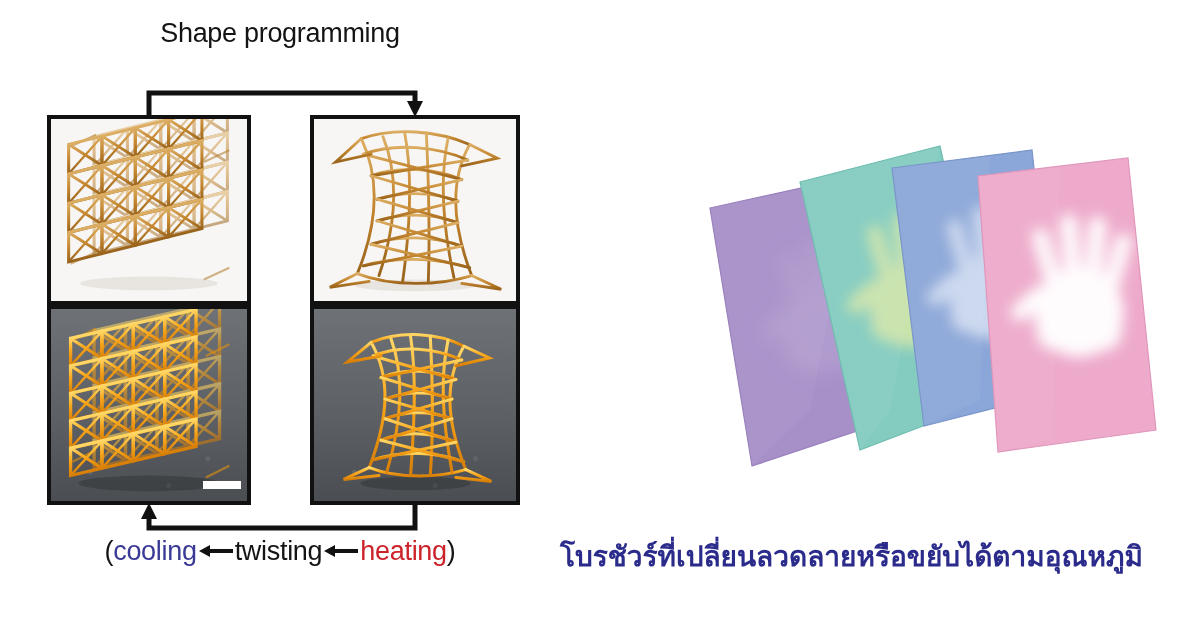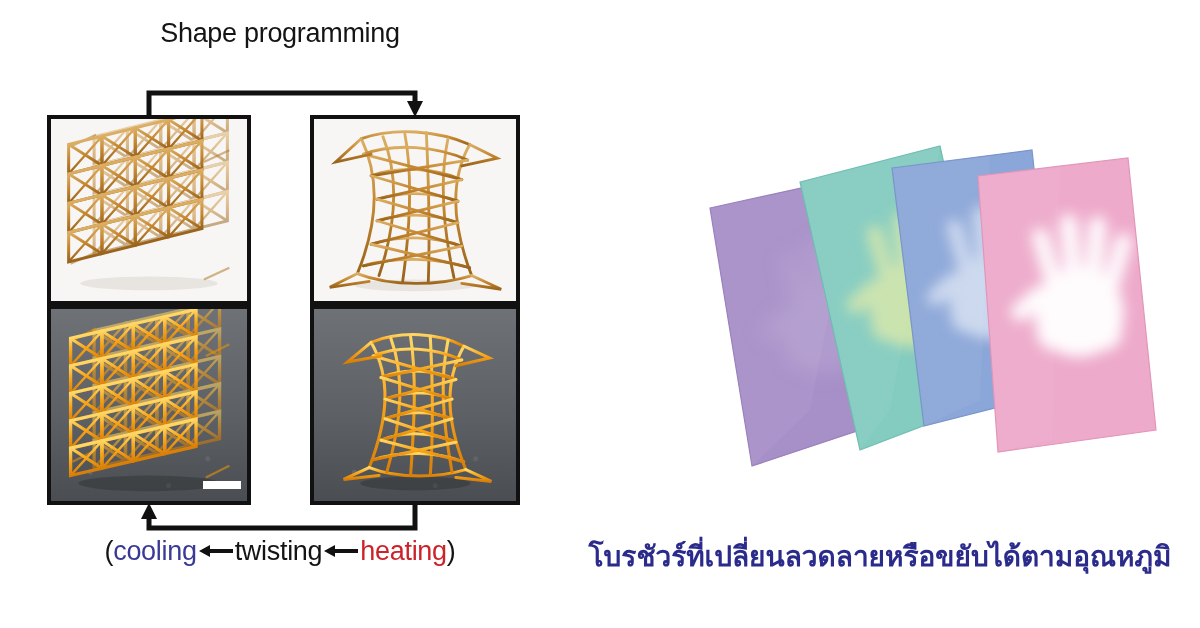--- a/index.html
+++ b/index.html
@@ -130,21 +130,20 @@
     position: absolute;
     left: 0; top: 110px;
     width: 640px; height: 400px;
   }
   #sheets-stage svg { width: 100%; height: 100%; display: block; }
 
   #thai-caption {
     position: absolute;
     left: 0; top: 534px;
     width: 640px;
-    text-align: center;
     font-size: 28px;
     font-weight: bold;
     color: #2b2b8c;
     letter-spacing: 0px;
     white-space: nowrap;
   }
 </style>
 </head>
 <body>
 

